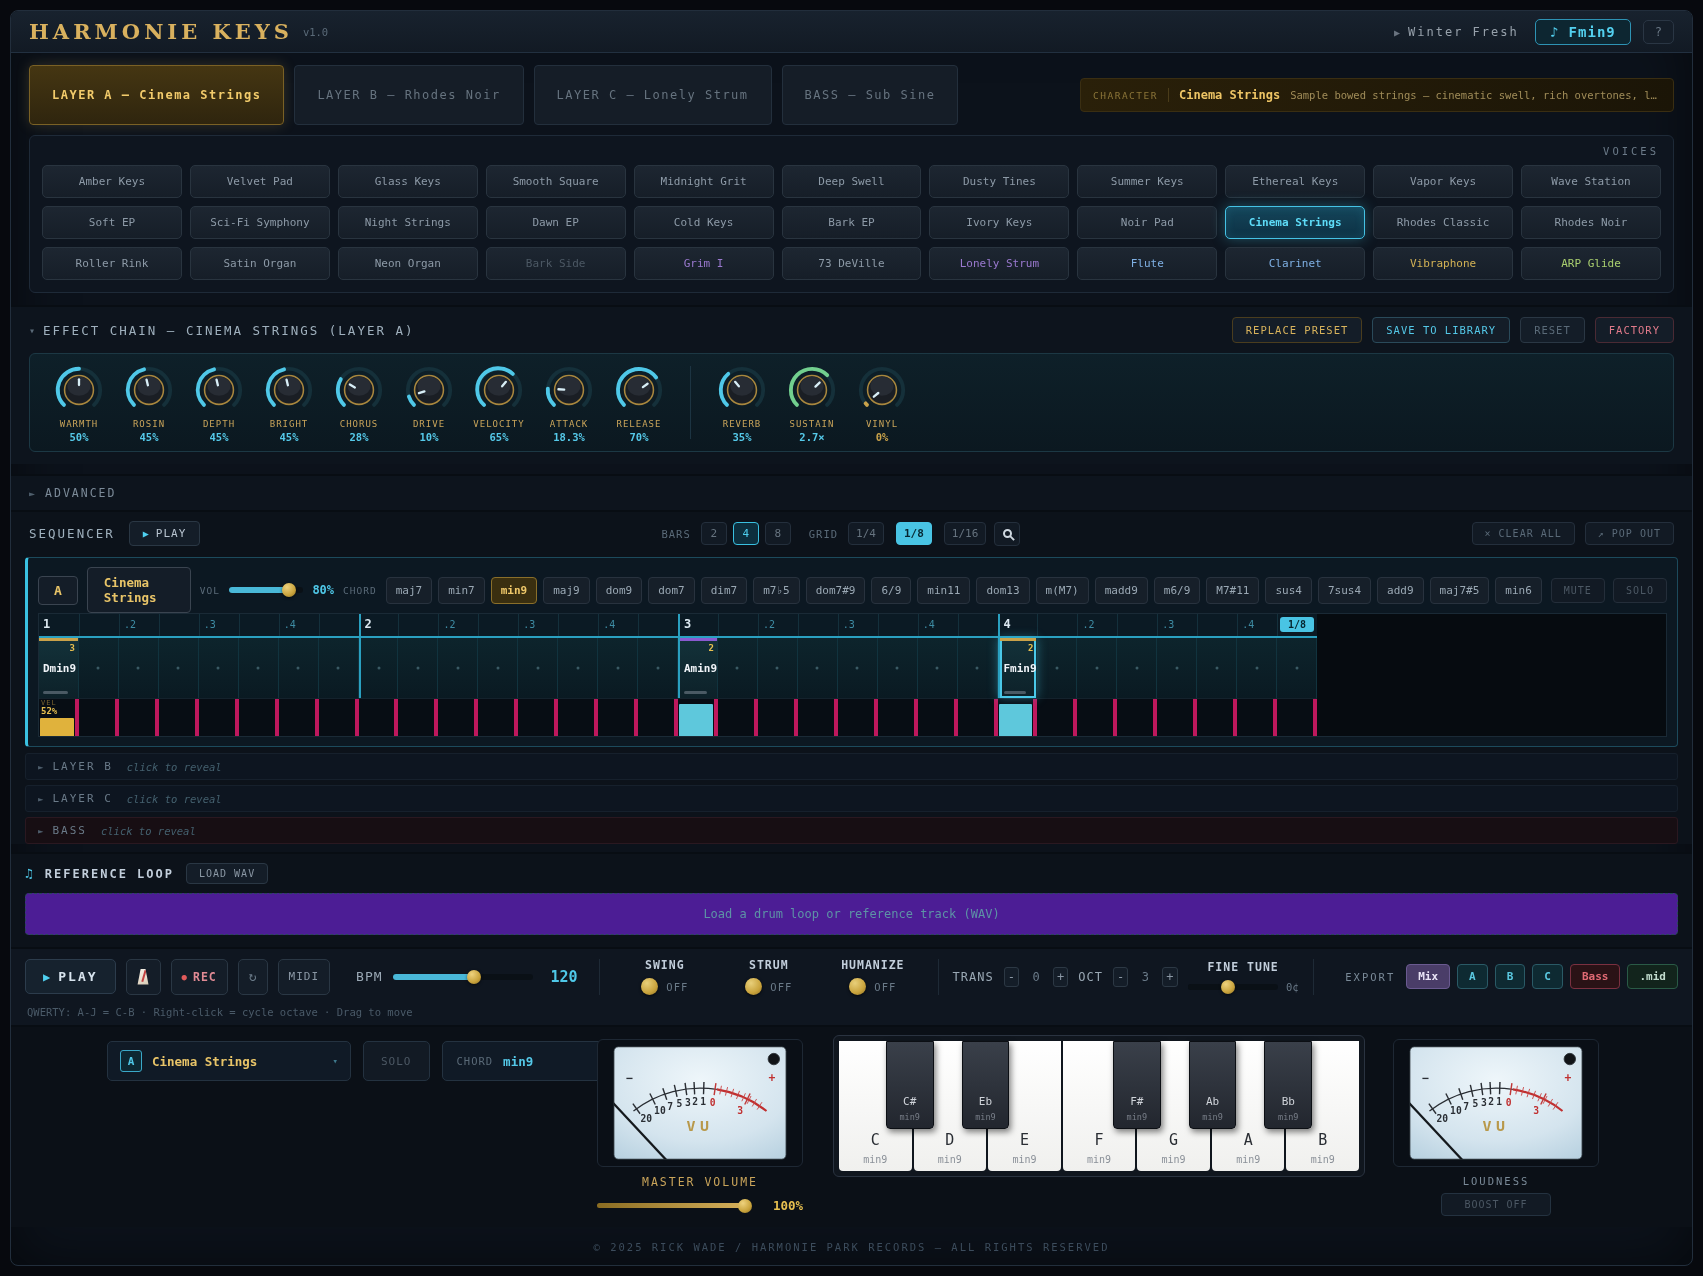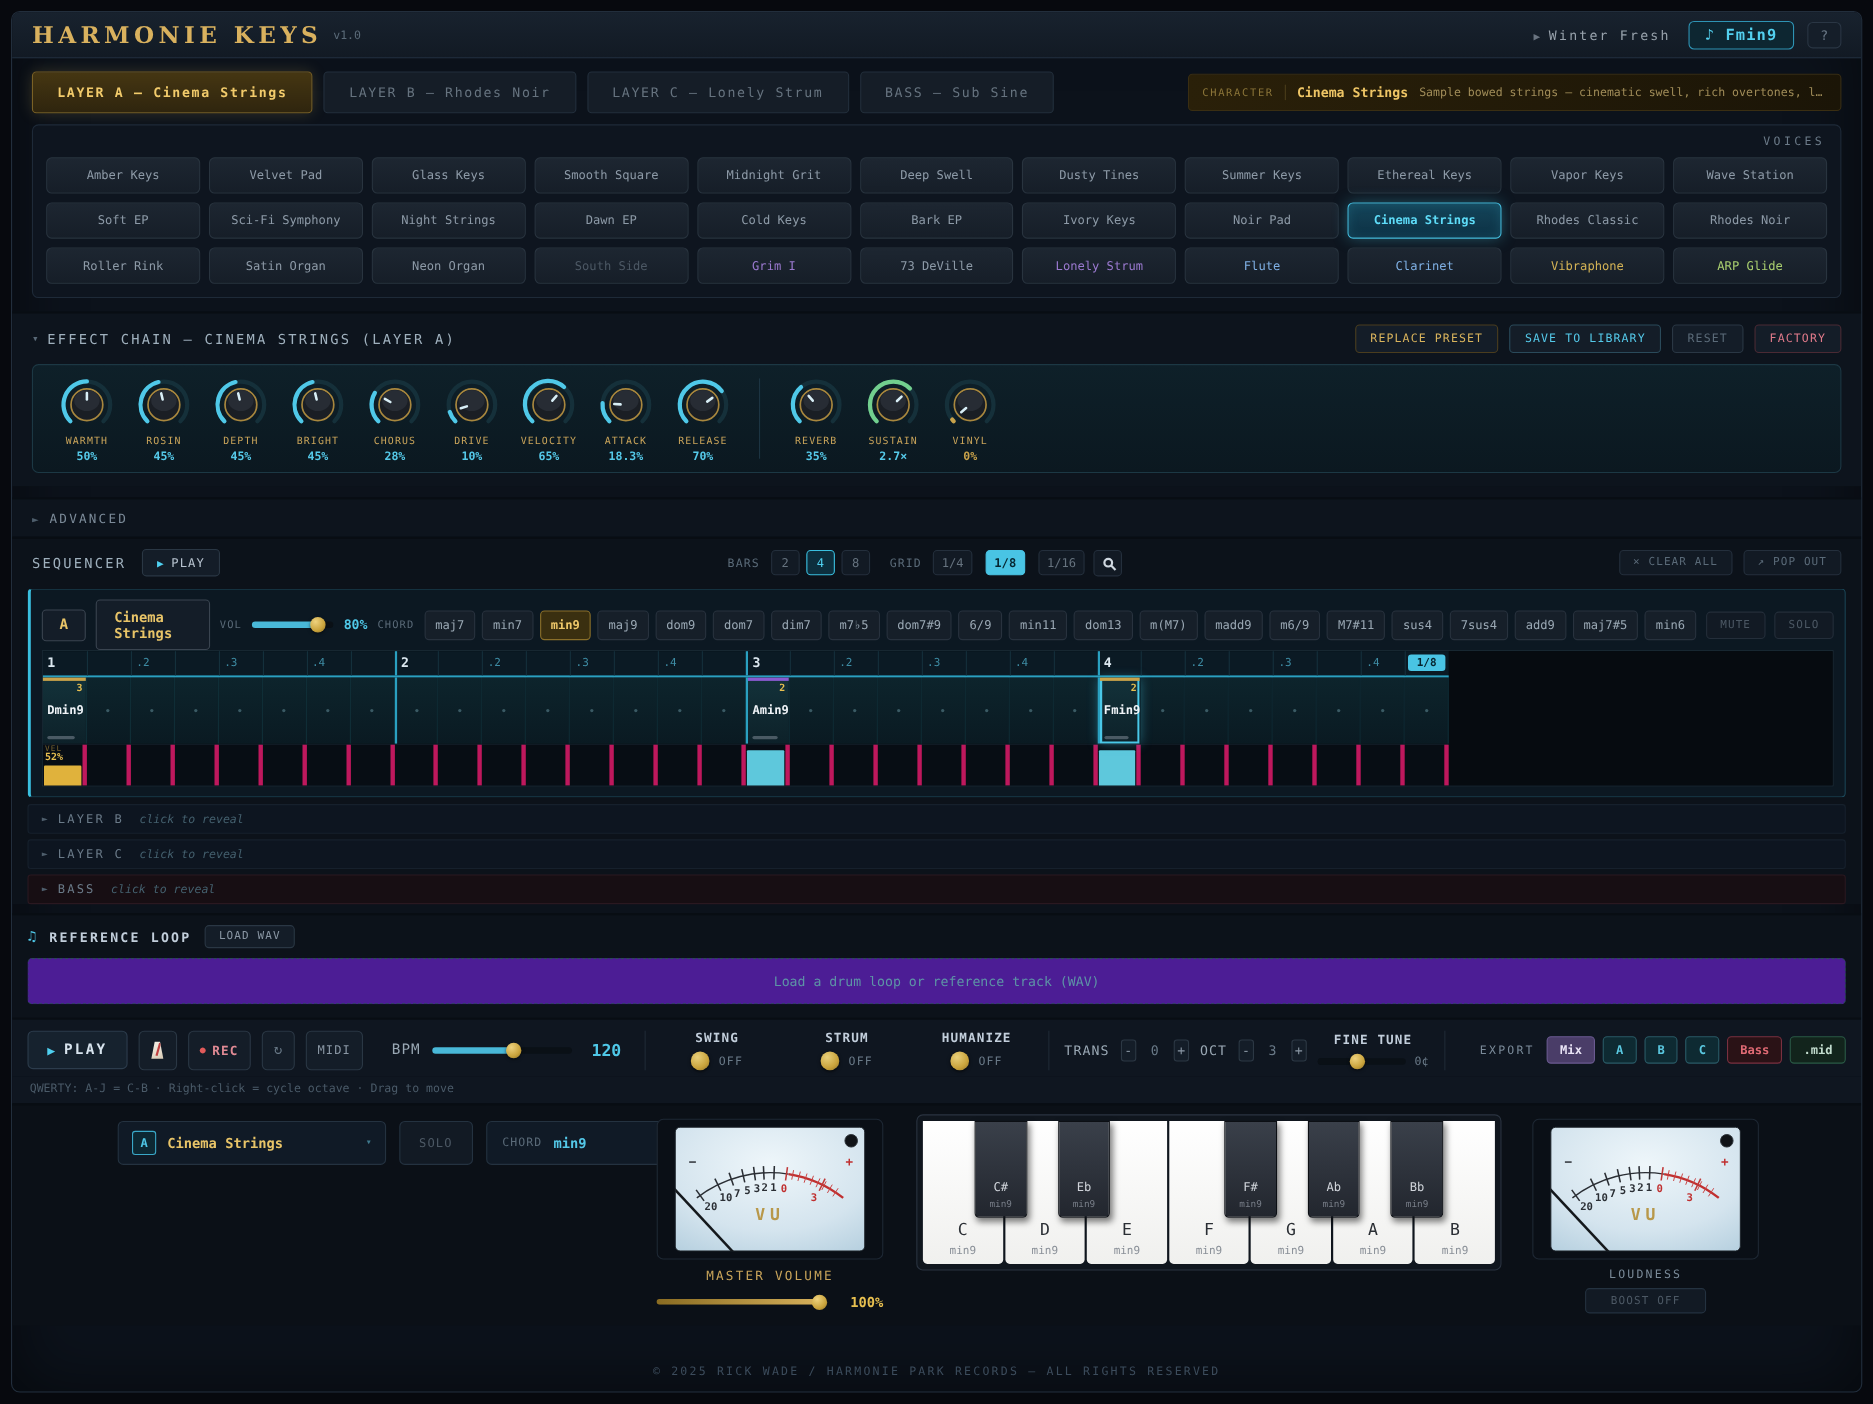--- a/index.html
+++ b/index.html
@@ -9,21 +9,21 @@
   .hdr{height:42px;flex:0 0 42px;display:flex;align-items:center;padding:0 18px;background:linear-gradient(#18222e,#121a24);border-bottom:1px solid #223040}
   .title{font-family:"DejaVu Serif","Liberation Serif",serif;font-weight:bold;font-size:21px;letter-spacing:4px;color:#d9b15e}
   .ver{color:#5a6a78;font-size:10.5px;margin-left:10px}
   .hspace{flex:1}
   .preset-name{color:#97a1ab;font-size:12px;letter-spacing:2px;margin-right:16px}
   .preset-name .tri{color:#6a7480;font-size:10px;margin-right:6px}
   .chordpill{border:1px solid #2e93b4;background:#0d2631;color:#53d0ef;border-radius:5px;padding:4px 14px;font-size:14px;font-weight:bold;letter-spacing:1px;margin-right:12px}
   .helpbtn{border:1px solid #2a3644;background:#151e29;color:#6a7886;border-radius:5px;padding:4px 11px;font-size:12px}
   
   .tabsrow{display:flex;gap:10px;margin:12px 18px 0;align-items:center}
-  .tab{padding:11px 22px;background:#151d27;border:1px solid #232f3c;border-radius:4px;color:#66737f;font-size:12px;letter-spacing:1.5px;white-space:nowrap}
+  .tab{padding:22px 22px;background:#151d27;border:1px solid #232f3c;border-radius:4px;color:#66737f;font-size:12px;letter-spacing:1.5px;white-space:nowrap}
   .tab.active{background:linear-gradient(#453612,#2f250e);color:#f2cb6b;border-color:#7a6125;font-weight:bold;box-shadow:0 0 14px rgba(240,200,100,.18)}
   .charbox{margin-left:auto;width:594px;display:flex;align-items:center;gap:10px;background:linear-gradient(90deg,#2a2009,#1b1507);border:1px solid #3a2e12;border-radius:4px;padding:9px 12px;overflow:hidden}
   .charlbl{color:#8a7438;font-size:9.5px;letter-spacing:1.5px;flex:0 0 auto}
   .charsep{width:1px;height:14px;background:#4a3c1a;flex:0 0 auto}
   .charname{color:#eec565;font-weight:bold;font-size:12px;flex:0 0 auto}
   .chardesc{color:#a08c58;font-size:10.5px;white-space:nowrap;overflow:hidden;text-overflow:ellipsis}
   
   .voices{margin:10px 18px 0;background:#0e151f;border:1px solid #1e2a38;border-radius:6px;padding:6px 12px 12px}
   .voices-lbl{text-align:right;color:#6c7b89;font-size:10.5px;letter-spacing:3px;margin:3px 2px 6px}
   .vrow{display:flex;gap:8px;margin-top:8px}
@@ -248,21 +248,21 @@
           <div class="voice">Ivory Keys</div>
           <div class="voice">Noir Pad</div>
           <div class="voice selected">Cinema Strings</div>
           <div class="voice">Rhodes Classic</div>
           <div class="voice">Rhodes Noir</div>
         </div>
         <div class="vrow">
           <div class="voice">Roller Rink</div>
           <div class="voice">Satin Organ</div>
           <div class="voice">Neon Organ</div>
-          <div class="voice dim">South Side</div>
+          <div class="voice dim">Bark Side</div>
           <div class="voice purple">Grim I</div>
           <div class="voice">73 DeVille</div>
           <div class="voice purple">Lonely Strum</div>
           <div class="voice blue">Flute</div>
           <div class="voice blue">Clarinet</div>
           <div class="voice gold">Vibraphone</div>
           <div class="voice green">ARP Glide</div>
         </div>
       </div>
   </div>
@@ -648,21 +648,21 @@
     <span class="sqbtn">
         <span class="midilbl">MIDI</span>
       </span>
     <span class="bpmlbl">BPM</span>
     <span class="slider" id="bpmslider" style="width:190px">
         <span class="fill" style="width: 58%;"></span>
         <span class="thumb" style="left: 58%;"></span>
       </span>
     <span class="bpmval">120</span>
     <span class="tdiv"></span>
-    <div id="mods" style="display:flex;gap:16px">
+    <div id="mods" style="display:flex;gap:2px">
         <div class="mod">
           <div class="ml">SWING</div>
           <div class="mrow">
             <span class="gknob"></span>
             <span class="offlbl">OFF</span>
           </div>
         </div>
         <div class="mod">
           <div class="ml">STRUM</div>
           <div class="mrow">

